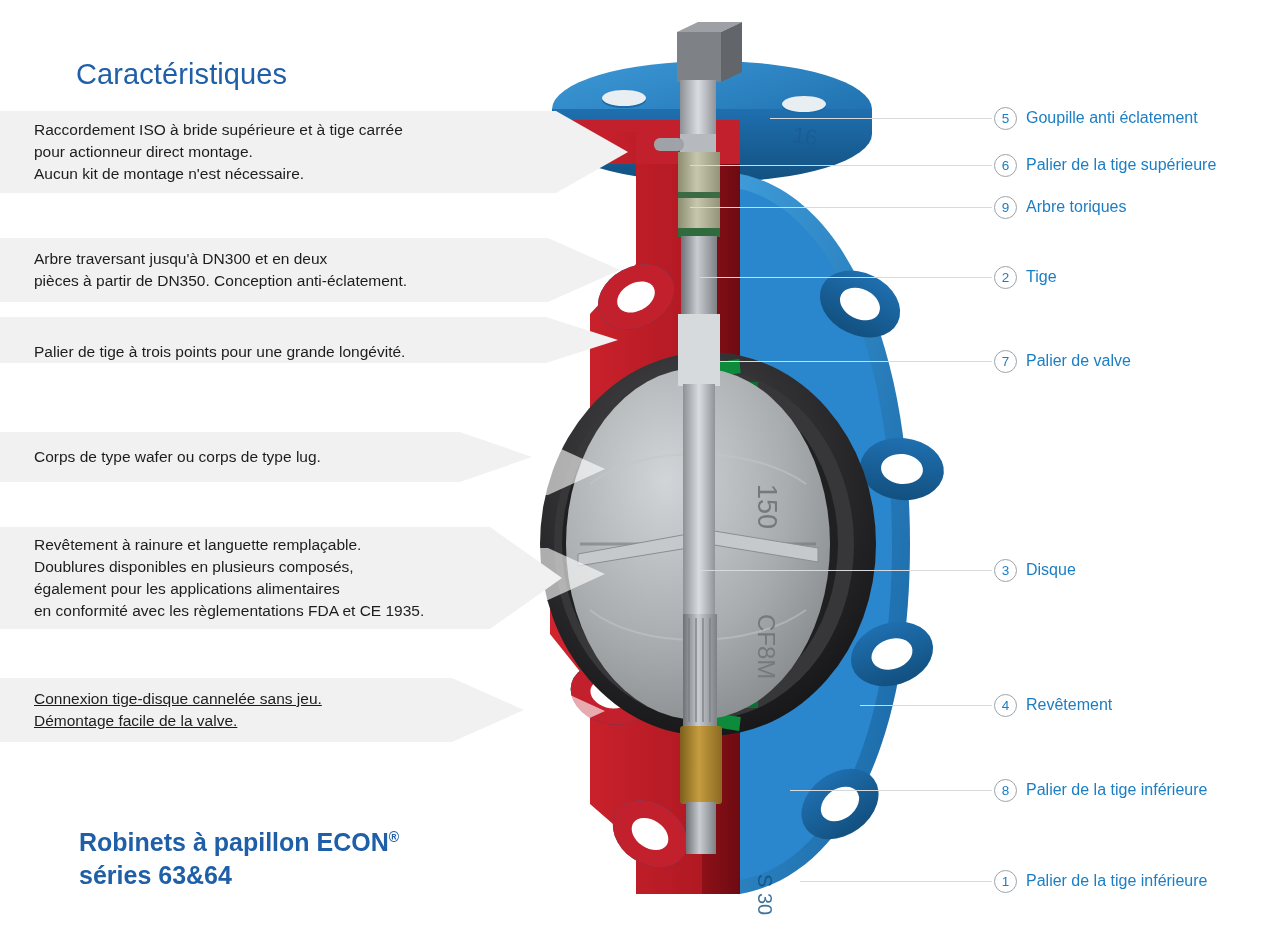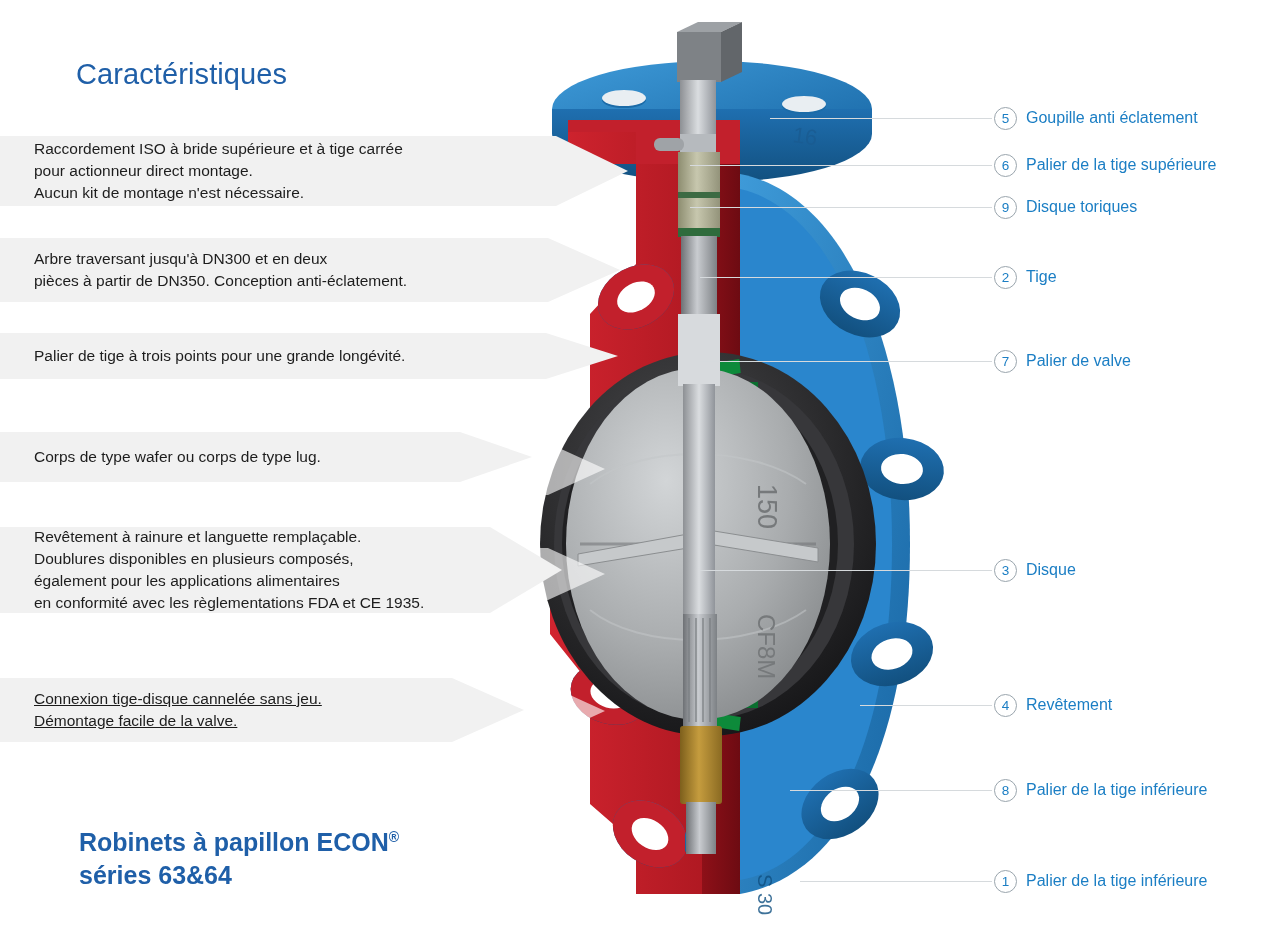--- a/index.html
+++ b/index.html
@@ -264,44 +264,44 @@
     </g>
   </svg>
   </div>
 
   <div class="ghost-arrow" style="left:455px;top:443px;width:150px;height:52px;"></div>
   <div class="ghost-arrow" style="left:455px;top:548px;width:150px;height:52px;"></div>
   <div class="ghost-arrow" style="left:455px;top:685px;width:150px;height:52px;"></div>
 
   <div class="heading">Caractéristiques</div>
 
-  <div class="band" style="top:111px;height:70px;width:556px;margin-top:25px;">
+  <div class="band" style="top:111px;height:82px;width:556px;">
     <div class="txt">Raccordement ISO à bride supérieure et à tige carrée
 pour actionneur direct montage.
 Aucun kit de montage n'est nécessaire.</div>
     <div class="point"></div>
   </div>
 
   <div class="band" style="top:238px;height:64px;width:548px;">
     <div class="txt">Arbre traversant jusqu'à DN300 et en deux
 pièces à partir de DN350. Conception anti-éclatement.</div>
     <div class="point"></div>
   </div>
 
-  <div class="band" style="top:333px;height:46px;width:546px;">
+  <div class="band" style="top:317px;height:46px;width:546px;align-items:flex-end;">
     <div class="txt">Palier de tige à trois points pour une grande longévité.</div>
     <div class="point"></div>
   </div>
 
   <div class="band" style="top:432px;height:50px;width:460px;">
     <div class="txt">Corps de type wafer ou corps de type lug.</div>
     <div class="point"></div>
   </div>
 
-  <div class="band" style="top:527px;height:86px;width:490px;">
+  <div class="band" style="top:527px;height:102px;width:490px;">
     <div class="txt">Revêtement à rainure et languette remplaçable.
 Doublures disponibles en plusieurs composés,
 également pour les applications alimentaires
 en conformité avec les règlementations FDA et CE 1935.</div>
     <div class="point"></div>
   </div>
 
   <div class="band" style="top:678px;height:64px;width:452px;text-decoration:underline;">
     <div class="txt">Connexion tige-disque cannelée sans jeu.
 Démontage facile de la valve.</div>
@@ -326,21 +326,21 @@
   <div class="callout" style="left:994px;top:106px;">
     <div class="bullet">5</div>
     <div class="clabel">Goupille anti éclatement</div>
   </div>
   <div class="callout" style="left:994px;top:153px;">
     <div class="bullet">6</div>
     <div class="clabel">Palier de la tige supérieure</div>
   </div>
   <div class="callout" style="left:994px;top:195px;">
     <div class="bullet">9</div>
-    <div class="clabel">Disque toriques</div>
+    <div class="clabel">Arbre toriques</div>
   </div>
   <div class="callout" style="left:994px;top:265px;">
     <div class="bullet">2</div>
     <div class="clabel">Tige</div>
   </div>
   <div class="callout" style="left:994px;top:349px;">
     <div class="bullet">7</div>
     <div class="clabel">Palier de valve</div>
   </div>
   <div class="callout" style="left:994px;top:558px;">

